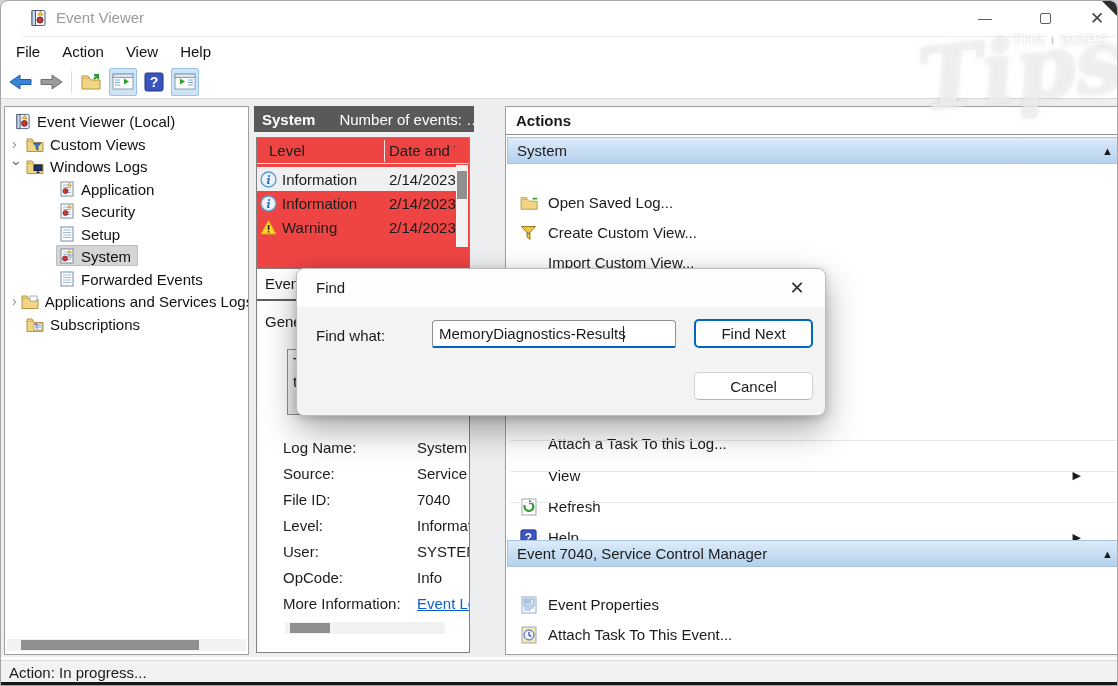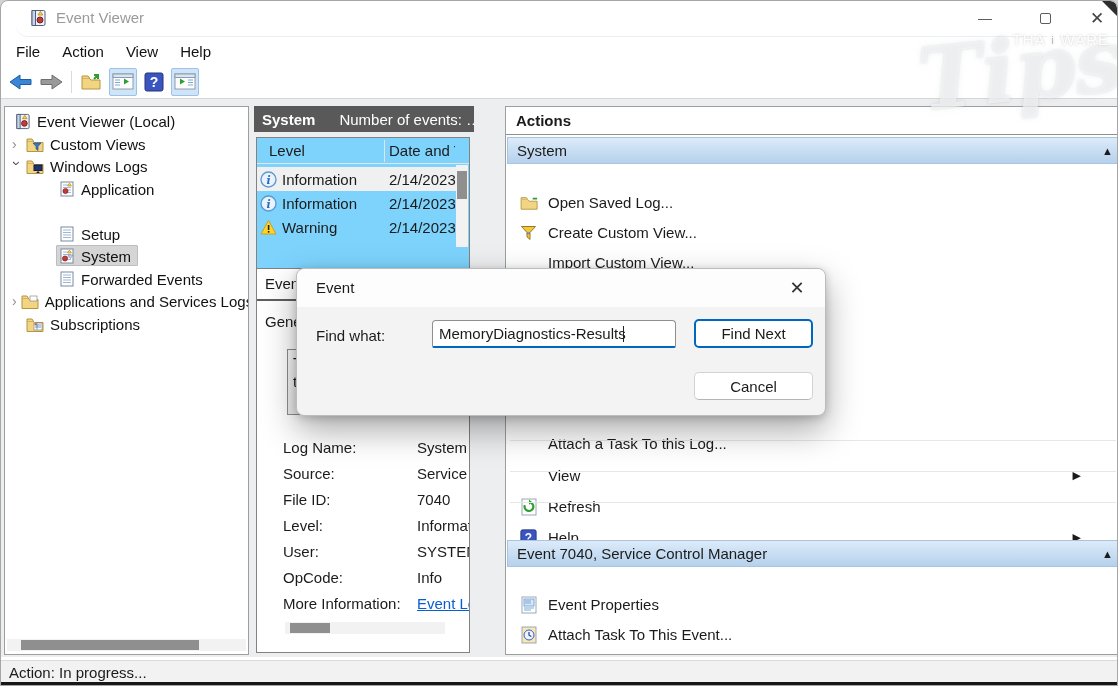--- a/index.html
+++ b/index.html
@@ -50,21 +50,21 @@
   .sel-box{position:absolute;left:51px;top:0;width:82px;height:21px;background:#d5d5d5;border:1px solid #bdbdbd;border-radius:1px;}
   .ind-root .tico{margin-left:9px;}
   .ind-2{padding-left:50px;}
   #tree-hscroll{position:absolute;left:2px;right:2px;bottom:3px;height:12px;background:#f2f2f2;}
   #tree-hscroll .thumb{position:absolute;left:14px;top:1px;width:178px;height:10px;background:#8f8f8f;}
 
   
   #panel-mid{left:253px;width:220px;overflow:hidden;}
   #mid-header{position:absolute;left:0;top:0;width:100%;height:26px;background:#595959;color:#fff;display:flex;align-items:center;padding:0 8px;white-space:nowrap;overflow:hidden;}
   #mid-header .mtitle{font-weight:bold;margin-right:24px;}
-  #evt-list{position:absolute;left:2px;top:31px;width:214px;height:160px;background:#7dd3fc;border:1px solid #828282;overflow:hidden;}
+  #evt-list{position:absolute;left:2px;top:31px;width:214px;height:160px;background:#ef4444;border:1px solid #828282;overflow:hidden;}
   .evt-cols{position:absolute;left:0;top:0;width:100%;height:26px;border-bottom:1px solid #e4e4e4;}
   .evt-cols .c1{position:absolute;left:12px;top:4px;}
   .evt-cols .c2{position:absolute;left:132px;top:4px;width:66px;overflow:hidden;white-space:nowrap;}
   .evt-cols .cdiv{position:absolute;left:127px;top:2px;width:1px;height:22px;background:#e4e4e4;}
   .erow{position:absolute;left:0;width:199px;height:24px;display:flex;align-items:center;}
   .erow.hl{background:#f0f0f0;}
   .erow .eico{margin:0 5px 0 3px;display:inline-flex;}
   .erow .edate{position:absolute;left:132px;width:66px;overflow:hidden;white-space:nowrap;}
   #evt-vscroll{position:absolute;right:1px;top:27px;width:12px;height:82px;background:#f2f2f2;}
   #evt-vscroll .thumb{position:absolute;left:1px;top:6px;width:10px;height:28px;background:#8f8f8f;}
@@ -244,20 +244,31 @@
         <span class="tico">
           <svg width="16" height="16" viewBox="0 0 16 16">
               <rect x="2" y="1" width="12" height="14" fill="#fff" stroke="#7a8aa0"></rect>
               <path d="M4 4 h8 M4 6.5 h8 M4 9 h8 M4 11.5 h8" stroke="#9fb8d8"></path>
               <circle cx="6.5" cy="10" r="2.6" fill="#c23b3b" stroke="#7c1f1f" stroke-width=".6"></circle>
               <path d="M8.5 5 l2 -3 2 3 z" fill="#ffd24a" stroke="#b8860b" stroke-width=".6"></path>
             </svg>
         </span>
         <span class="tlabel">Application</span>
       </div>
+      <div class="trow ind-2" style="top:93px">
+        <span class="tico">
+          <svg width="16" height="16" viewBox="0 0 16 16">
+              <rect x="2" y="1" width="12" height="14" fill="#fff" stroke="#7a8aa0"></rect>
+              <path d="M4 4 h8 M4 6.5 h8 M4 9 h8 M4 11.5 h8" stroke="#9fb8d8"></path>
+              <circle cx="6.5" cy="10" r="2.6" fill="#c23b3b" stroke="#7c1f1f" stroke-width=".6"></circle>
+              <path d="M8.5 5 l2 -3 2 3 z" fill="#ffd24a" stroke="#b8860b" stroke-width=".6"></path>
+            </svg>
+        </span>
+        <span class="tlabel">Security</span>
+      </div>
       <div class="trow ind-2" style="top:116px">
         <span class="tico">
           <svg width="16" height="16" viewBox="0 0 16 16">
               <rect x="2" y="1" width="12" height="14" fill="#fff" stroke="#7a8aa0"></rect>
               <path d="M4 4 h8 M4 6.5 h8 M4 9 h8 M4 11.5 h8" stroke="#9fb8d8"></path>
             </svg>
         </span>
         <span class="tlabel">Setup</span>
       </div>
       <div class="trow ind-2" style="top:138px">
@@ -506,21 +517,21 @@
       </div>
 
       <div id="act-vscroll">
           <div class="thumb"></div>
         </div>
     </div>
   </div>
 
   <div id="find-dialog">
     <div id="fd-head">
-      <span id="fd-title">Event</span>
+      <span id="fd-title">Find</span>
       <div id="fd-close">
           <span>✕</span>
         </div>
     </div>
     <span id="fd-label">Find what:</span>
     <div id="fd-input-wrap">
       <input id="fd-input" type="text" value="MemoryDiagnostics-Results" style="">
       <div id="fd-caret"></div>
     </div>
     <div class="fd-btn" id="fd-cancel">Cancel</div>

